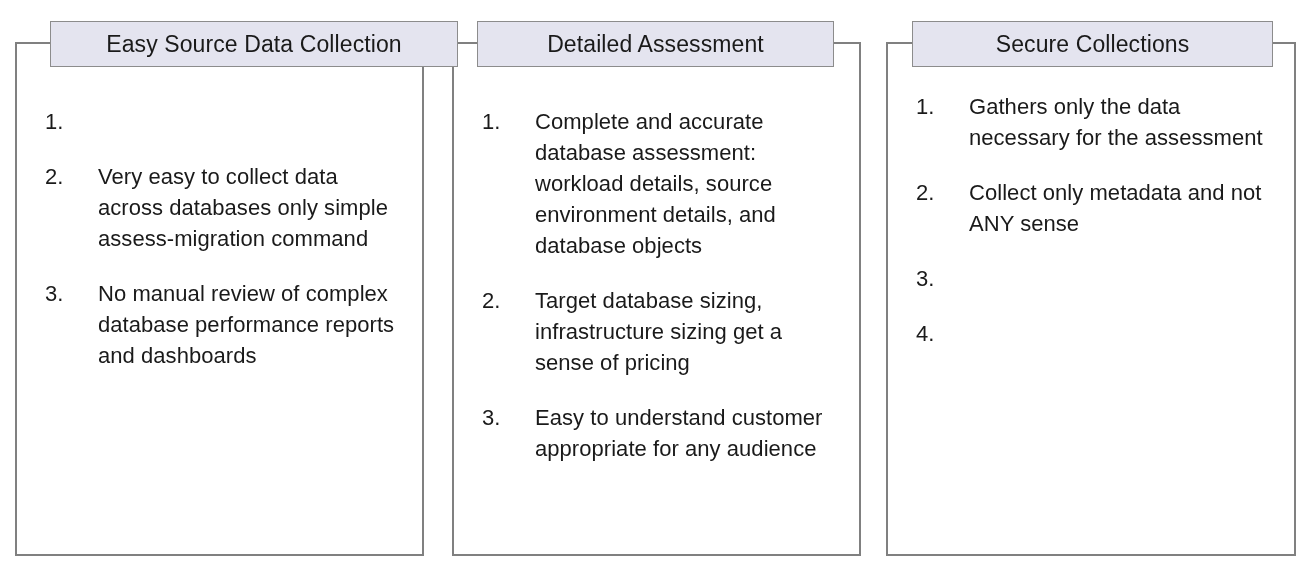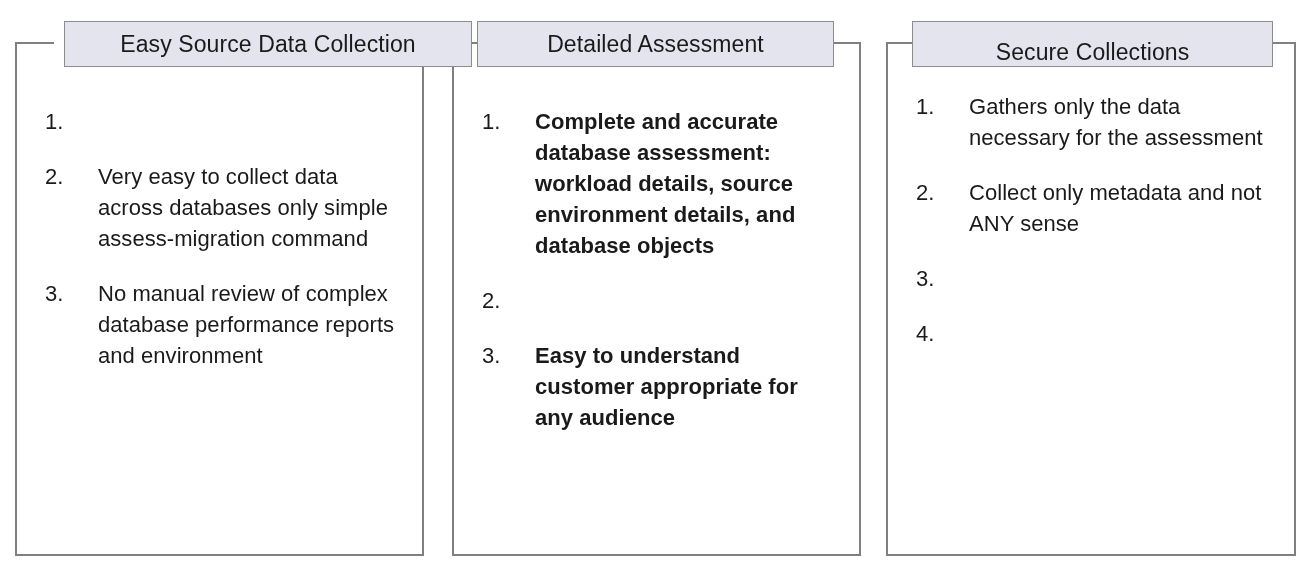--- a/index.html
+++ b/index.html
@@ -64,23 +64,23 @@
     align-items: center;
     justify-content: center;
     z-index: 2;
   }
   .panel-header-title {
     font-size: 23px;
     color: #1a1a1a;
     letter-spacing: 0.1px;
     white-space: nowrap;
   }
-  .header-1 { left: 64px;  width: 408px; justify-content: center; }
+  .header-1 { left: 50px;  width: 408px; justify-content: center; }
   .header-2 { left: 477px; width: 357px; }
-  .header-3 { left: 912px; width: 361px; align-items: flex-end; }
+  .header-3 { left: 912px; width: 361px; }
 
   
   .panel-body {
     position: absolute;
     left: 0;
     right: 0;
     top: 0;
     bottom: 0;
     padding-left: 28px;
     padding-right: 10px;
@@ -101,59 +101,60 @@
     line-height: 31px;
     color: #1a1a1a;
   }
   .item-text {
     font-size: 22px;
     line-height: 31px;
     color: #1a1a1a;
     letter-spacing: 0.05px;
   }
   .panel-1 .item-text { max-width: 300px; }
-  .panel-2 .item-text { max-width: 305px; font-weight: bold; }
+  .panel-2 .item-text { max-width: 305px; }
   .panel-3 .item-text { max-width: 312px; }
 </style>
 </head>
 <body>
 
 <div id="stage">
 
   <div class="panel panel-1">
     <div class="top-stub left"></div>
     <div class="top-stub right"></div>
     <div class="panel-body">
       <div class="list-item">
         <span class="item-number">1.</span>
       </div>
       <div class="list-item">
         <span class="item-number">2.</span>
         <span class="item-text">Very easy to collect data across databases only simple assess-migration command</span>
       </div>
       <div class="list-item">
         <span class="item-number">3.</span>
-        <span class="item-text">No manual review of complex database performance reports and environment</span>
+        <span class="item-text">No manual review of complex database performance reports and dashboards</span>
       </div>
     </div>
   </div>
   <div class="panel-header header-1">
     <span class="panel-header-title">Easy Source Data Collection</span>
   </div>
 
   <div class="panel panel-2">
     <div class="top-stub left"></div>
     <div class="top-stub right"></div>
     <div class="panel-body">
       <div class="list-item">
         <span class="item-number">1.</span>
         <span class="item-text">Complete and accurate database assessment: workload details, source environment details, and database objects</span>
       </div>
       <div class="list-item">
         <span class="item-number">2.</span>
+        <span class="item-text">Target database sizing, infrastructure sizing get a sense of pricing</span>
       </div>
       <div class="list-item">
         <span class="item-number">3.</span>
         <span class="item-text">Easy to understand customer appropriate for any audience</span>
       </div>
     </div>
   </div>
   <div class="panel-header header-2">
     <span class="panel-header-title">Detailed Assessment</span>
   </div>

